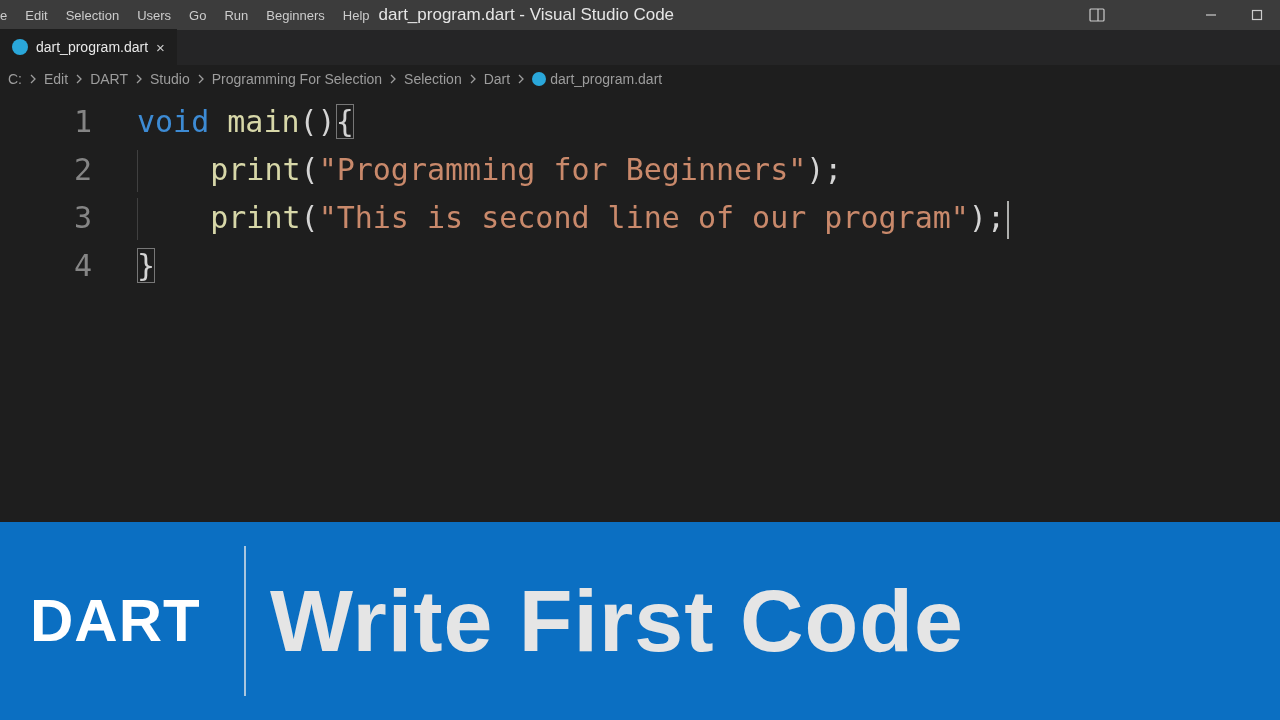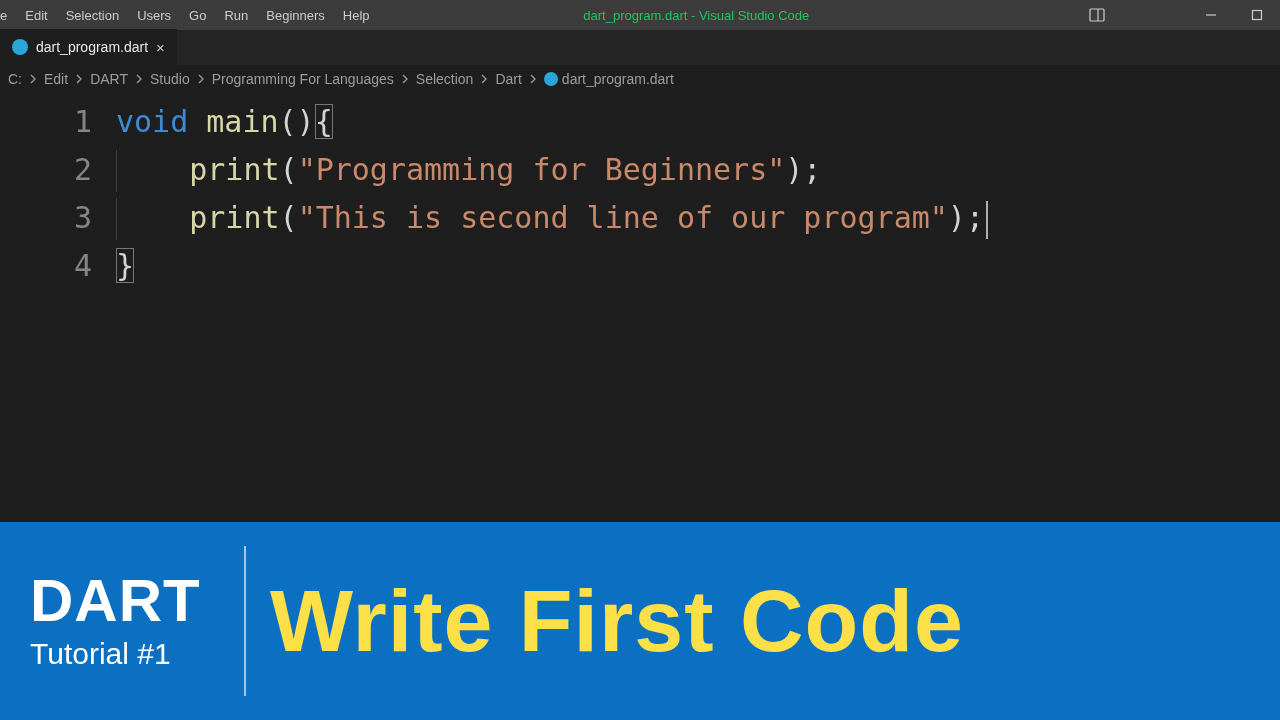--- a/index.html
+++ b/index.html
@@ -7,21 +7,21 @@
 
   
   .titlebar {
     height:30px; background:#3c3c3c; color:#cccccc;
     display:flex; align-items:center; font-size:13px;
   }
   .menu { display:flex; height:100%; }
   .menu-item { padding:0 9px; display:flex; align-items:center; cursor:default; }
   .menu-item.first { padding-left:0; padding-right:9px;}
   .titlebar .title-center {
-    flex:1; text-align:center; color:#22c55e; font-size:13px;
+    flex:1; color:#e5e5e5; font-size:17px;
     padding-right:60px; 
   }
   .window-controls { display:flex; height:100%; width:160px; justify-content:flex-end; }
   .window-btn { width:46px; display:flex; align-items:center; justify-content:center; }
   .window-btn svg { stroke:#cccccc; fill:none; }
   .layout-icon { width:46px; display:flex; align-items:center; justify-content:center; }
 
   
   .tabrow {
     height:36px; background:#252526; display:flex; align-items:flex-end;
@@ -51,21 +51,21 @@
   
   .editor {
     background:#1e1e1e; display:flex; height:430px;
     font-family:Consolas,monospace; font-size:30px; line-height:1.6;
   }
   .gutter {
     width:116px; text-align:right; color:#858585; padding-right:24px;
     padding-top:6px;
   }
   .gutter div { height:48px; }
-  .code { padding-top:6px; color:#d4d4d4; position:relative; }
+  .code { padding-top:6px; color:#d4d4d4; position:relative;margin-left:21px; }
   .code .row { height:48px; white-space:pre; }
   .kw   { color:#3d8bd4; }      
   .fn   { color:#d7d7a8; }      
   .pn   { color:#d4d4d4; }      
   .str  { color:#c9896b; }      
   .indent-guide {
     display:inline-block; width:1px; height:42px;
     background:#404040; vertical-align:top; margin-top:4px;
   }
   .brace-hl {
@@ -86,21 +86,21 @@
   .banner .left .big {
     font-size:60px; font-weight:700; letter-spacing:1px; line-height:1;
   }
   .banner .left .sub {
     font-size:30px; font-weight:400; margin-top:6px;
   }
   .banner .vline {
     width:2px; height:150px; background:#a9c6df; margin:0 24px 0 4px;
   }
   .banner .headline {
-    color:#fde047; font-size:88px; font-weight:600; letter-spacing:1px;
+    color:#e5e5e5; font-size:88px; font-weight:600; letter-spacing:1px;
     white-space:nowrap;
   }
 </style>
 </head>
 <body>
 
 <div class="titlebar">
   <div class="menu">
     <div class="menu-item first">e</div>
     <div class="menu-item">Edit</div>
@@ -158,21 +158,21 @@
       <svg width="10" height="10" viewBox="0 0 10 10" fill="none">
         <path d="M3 1 L7 5 L3 9" stroke-width="1.3"></path>
       </svg>
     </span>
   <span class="crumb">Studio</span>
   <span class="chev">
       <svg width="10" height="10" viewBox="0 0 10 10" fill="none">
         <path d="M3 1 L7 5 L3 9" stroke-width="1.3"></path>
       </svg>
     </span>
-  <span class="crumb">Programming For Languages</span>
+  <span class="crumb">Programming For Selection</span>
   <span class="chev">
       <svg width="10" height="10" viewBox="0 0 10 10" fill="none">
         <path d="M3 1 L7 5 L3 9" stroke-width="1.3"></path>
       </svg>
     </span>
   <span class="crumb">Selection</span>
   <span class="chev">
       <svg width="10" height="10" viewBox="0 0 10 10" fill="none">
         <path d="M3 1 L7 5 L3 9" stroke-width="1.3"></path>
       </svg>
@@ -198,17 +198,16 @@
     <div class="row"><span class="kw">void</span><span> </span><span class="fn">main</span><span class="pn">()</span><span class="pn brace-hl">{</span></div>
     <div class="row"><span class="indent-guide"></span>    <span class="fn">print</span><span class="pn">(</span><span class="str">"Programming for Beginners"</span><span class="pn">);</span></div>
     <div class="row"><span class="indent-guide"></span>    <span class="fn">print</span><span class="pn">(</span><span class="str">"This is second line of our program"</span><span class="pn">);</span><span class="cursor"></span></div>
     <div class="row"><span class="pn brace-hl">}</span></div>
   </div>
 </div>
 
 <div class="banner">
   <div class="left">
     <div class="big">DART</div>
-    <div class="sub">Tutorial #1</div>
   </div>
   <div class="vline"></div>
   <div class="headline">Write First Code</div>
 </div>
 
 </body></html>

